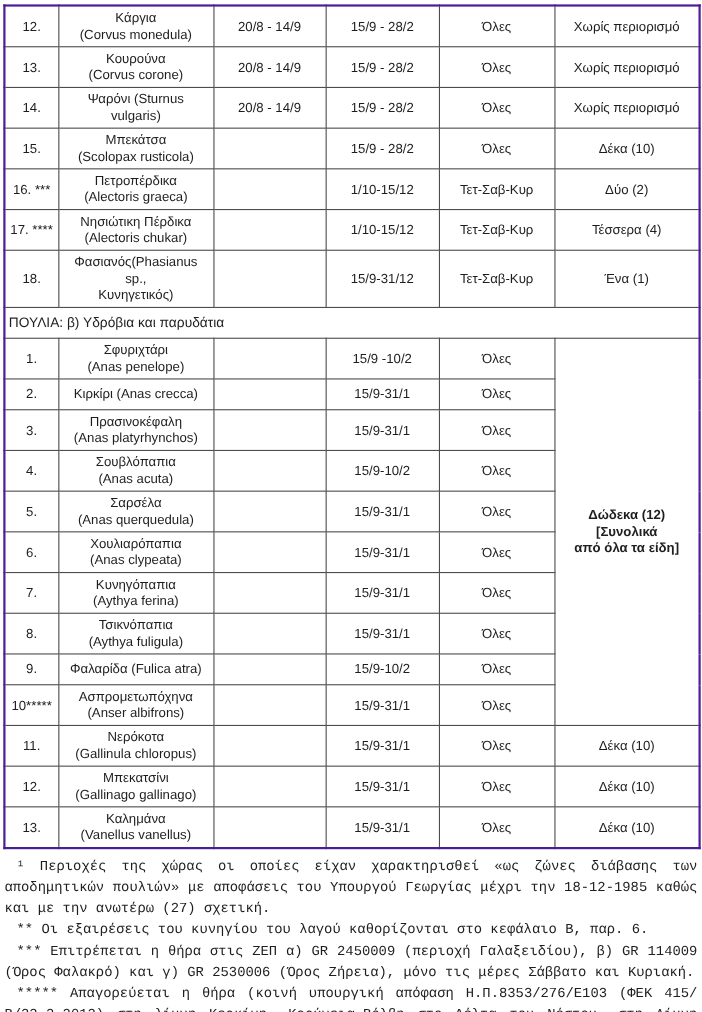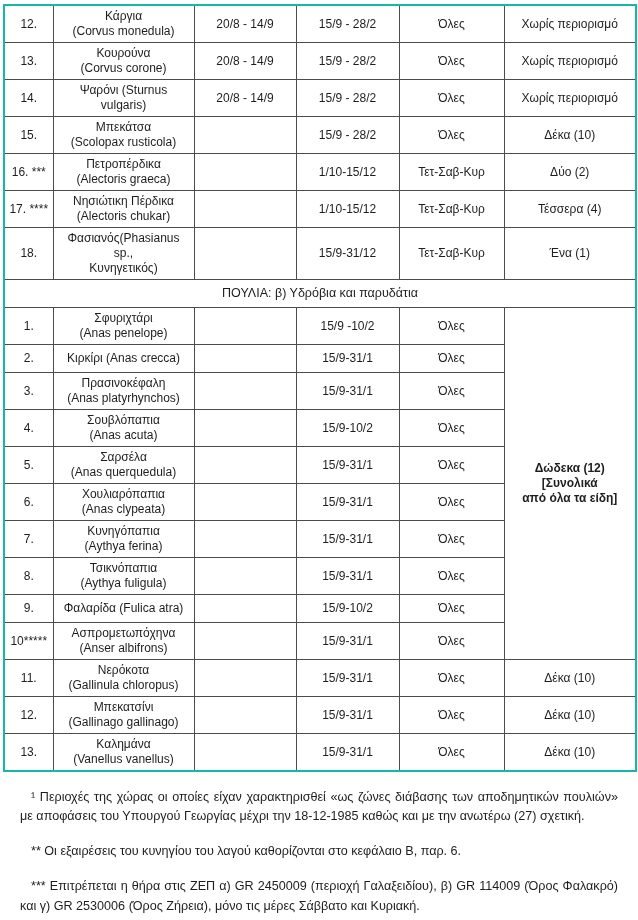--- a/index.html
+++ b/index.html
@@ -16,21 +16,21 @@
     position: relative;
     width: 638px;
     height: 920px;
     background: #ffffff;
   }
   table.hunt {
     border-collapse: collapse;
     table-layout: fixed;
     width: 632px;
     margin: 4px 0 0 3px;
-    border: 2px solid #14b8a6;
+    border: 2px solid #4c1d95;
   }
   table.hunt td {
     border: 1px solid #4c4c4e;
     font-size: 12px;
     line-height: 1.25;
     text-align: center;
     vertical-align: middle;
     padding: 3px 3px;
     white-space: pre-line;
     overflow: hidden;
@@ -40,32 +40,33 @@
     text-align: left;
     padding-left: 6px;
   }
   td.c-limit-group {
     vertical-align: top;
     padding-top: 5px;
     font-weight: bold;
   }
   tr.section-header td {
     font-size: 12.5px;
-    text-align: center;
+    text-align: left;
     padding: 5px 3px;
   }
   .footnotes {
     margin: 7px 4px 0 4px;
     font-size: 12.6px;
     line-height: 1.52;
   }
   .footnotes p {
-    margin: 16px;
+    margin: 0;
     text-indent: 11px;
     text-align: justify;
+    font-family: Liberation Mono, monospace;
   }
 </style>
 </head>
 <body>
 
 <div class="page">
 
   <table class="hunt">
     <colgroup id="cols">
         <col style="width: 49px;">

